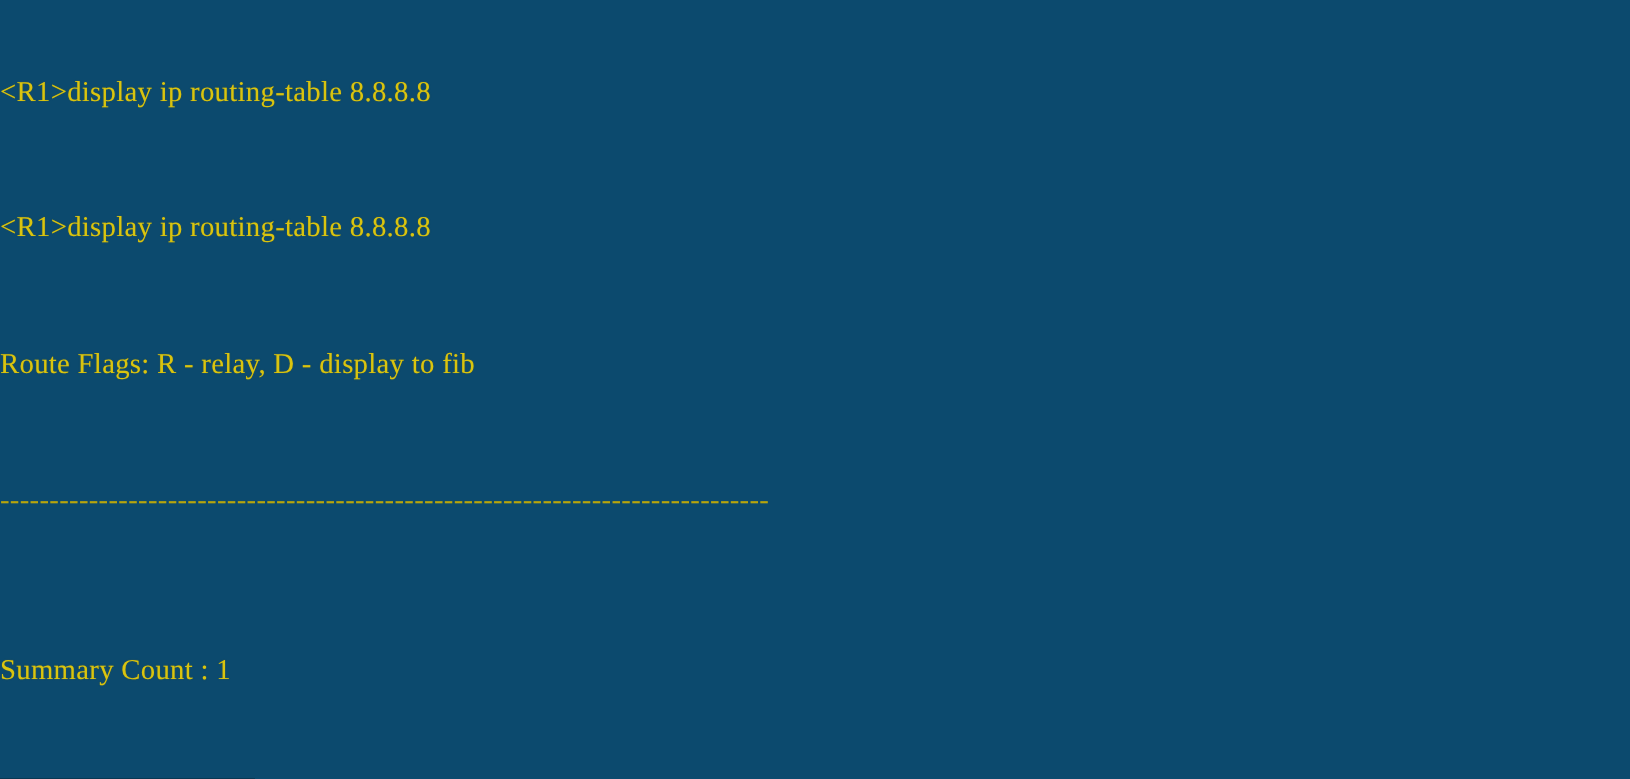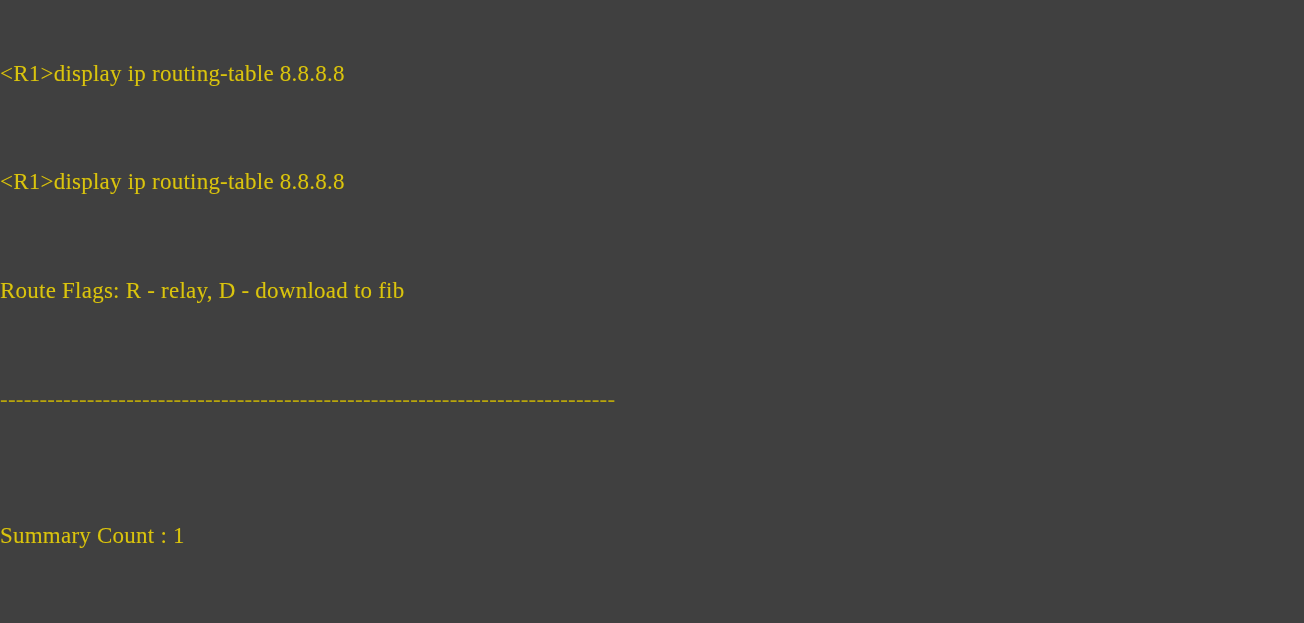--- a/index.html
+++ b/index.html
@@ -10,21 +10,21 @@
   }
   body {
     width: 1304px;
     height: 623px;
     overflow: hidden;
   }
   #terminal {
     position: relative;
     width: 1304px;
     height: 623px;
-    background: #404040;
+    background: #0c4a6e;
     color: #d9c40f;
     font-family: "Liberation Serif", "DejaVu Serif", serif;
     font-size: 23px;
     line-height: 27.2px;
     letter-spacing: 0px;
     white-space: pre;
     overflow: hidden;
     padding: 0;
     box-sizing: border-box;
   }
@@ -64,21 +64,21 @@
 </head>
 <body>
 
 <div id="terminal">
   <div id="screen">
 
     <span class="line">&lt;R1&gt;display ip routing-table 8.8.8.8</span>
 
     <span class="line">&lt;R1&gt;display ip routing-table 8.8.8.8</span>
 
-    <span class="line">Route Flags: R - relay, D - download to fib</span>
+    <span class="line">Route Flags: R - relay, D - display to fib</span>
 
     <span class="rule"><span class="dashes">------------------------------------------------------------------------------</span></span>
 
 
     <span class="line">Summary Count : 1</span>
 
     
 
     
 

